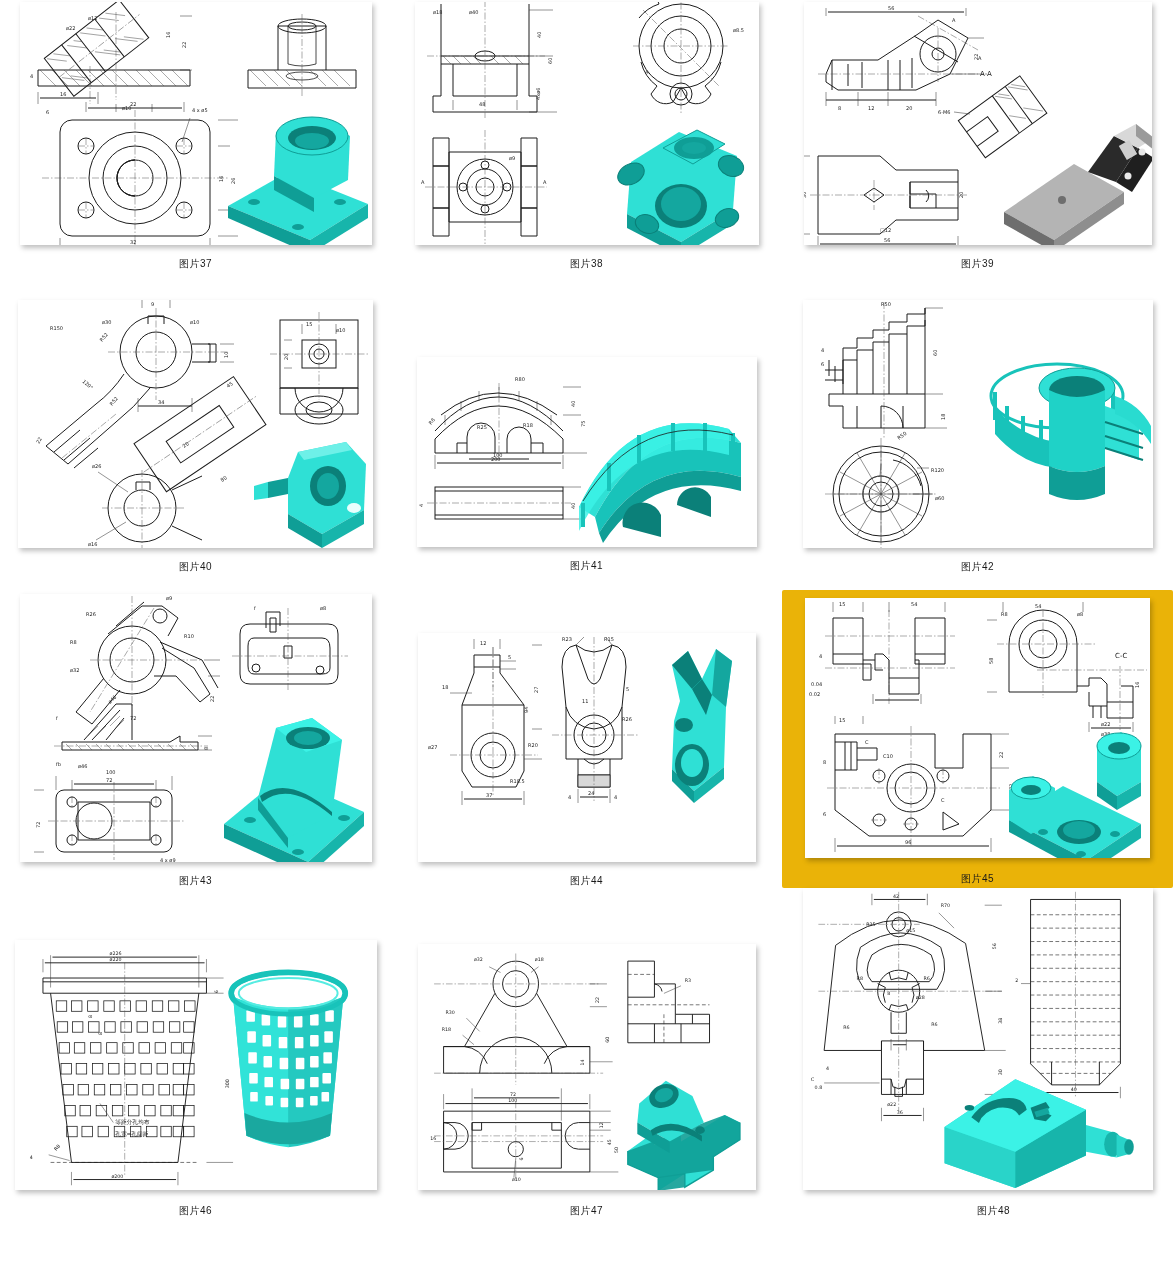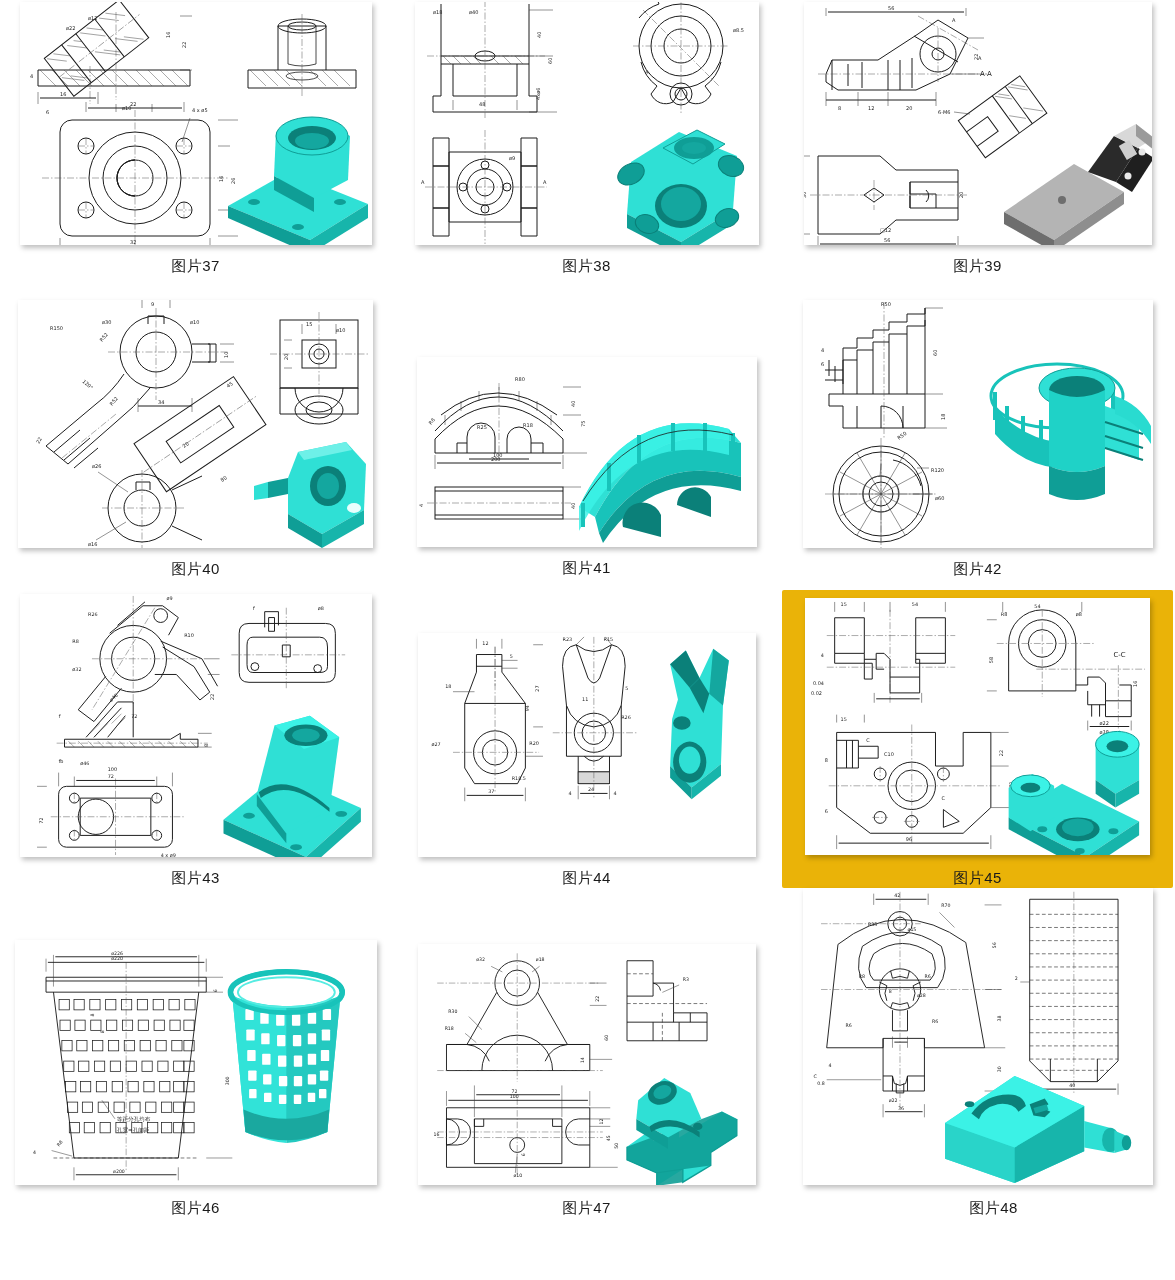--- a/index.html
+++ b/index.html
@@ -22,21 +22,21 @@
   }
   .cell.selected{background:#eab308;border-radius:2px;}
   .thumb{
     position:relative;
     background:#ffffff;
     box-shadow:2px 3px 5px rgba(0,0,0,0.25);
     overflow:hidden;
     box-sizing:border-box;
   }
   .caption{
-    font-size:15px;color:#1a1a1a;
+    font-size:10px;color:#1a1a1a;
     letter-spacing:.5px;
     text-align:center;
     white-space:nowrap;
   }
   
   .c0 .thumb{width:352px;height:243px;margin-top:2px;}
   .c0 .caption{margin-top:12px;}
   .c1 .thumb{width:344px;height:243px;margin-top:2px;}
   .c1 .caption{margin-top:12px;}
   .c2 .thumb{width:348px;height:243px;margin-top:2px;}

